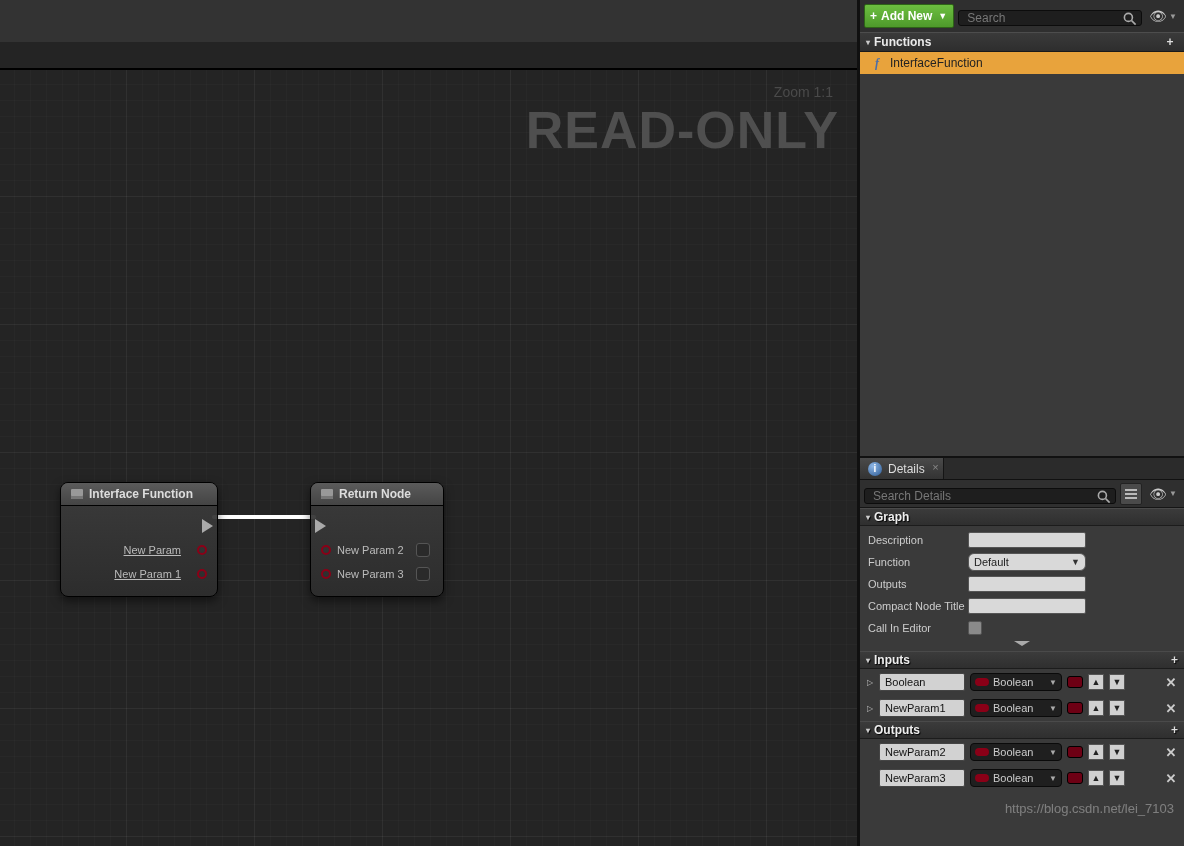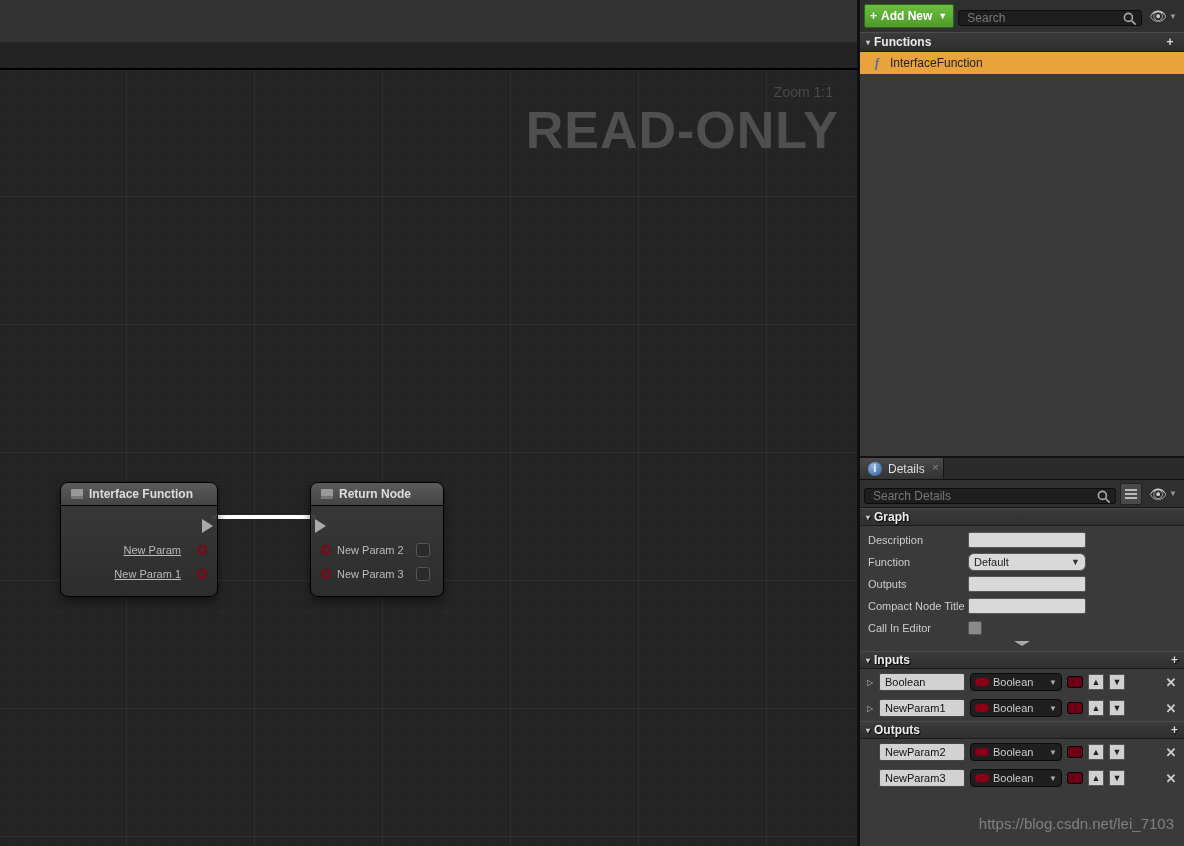--- a/index.html
+++ b/index.html
@@ -249,22 +249,22 @@
     width: 16px; height: 16px; background: #d0d0d0; border: 1px solid #555;
     display: flex; align-items: center; justify-content: center;
     font-size: 9px; color: #222;
   }
   .delete-x {
     width: 16px; text-align: center; color: #ccc; font-size: 13px; font-weight: 700;
     margin-left: auto;
   }
 
   .watermark-url {
-    position: absolute; right: 10px; bottom: 14px;
-    color: rgba(255,255,255,0.35); font-size: 15px;
+    position: absolute; right: 10px; bottom: 30px;
+    color: rgba(255,255,255,0.35); font-size: 13px;
   }
 
   svg.mag { width: 16px; height: 16px; }
   svg.mag circle { fill: none; stroke: #aaa; stroke-width: 2; }
   svg.mag line { stroke: #aaa; stroke-width: 2; }
 </style>
 </head>
 <body>
 
 <div class="graph-area">

